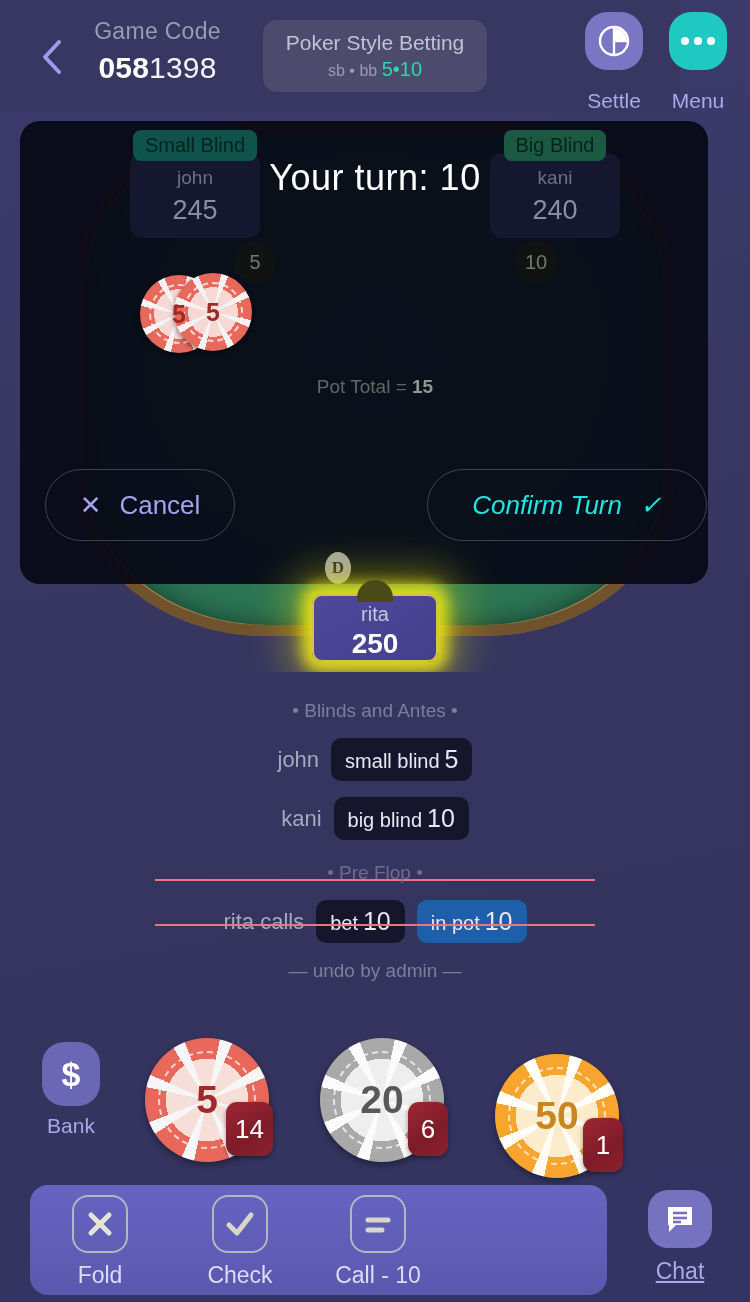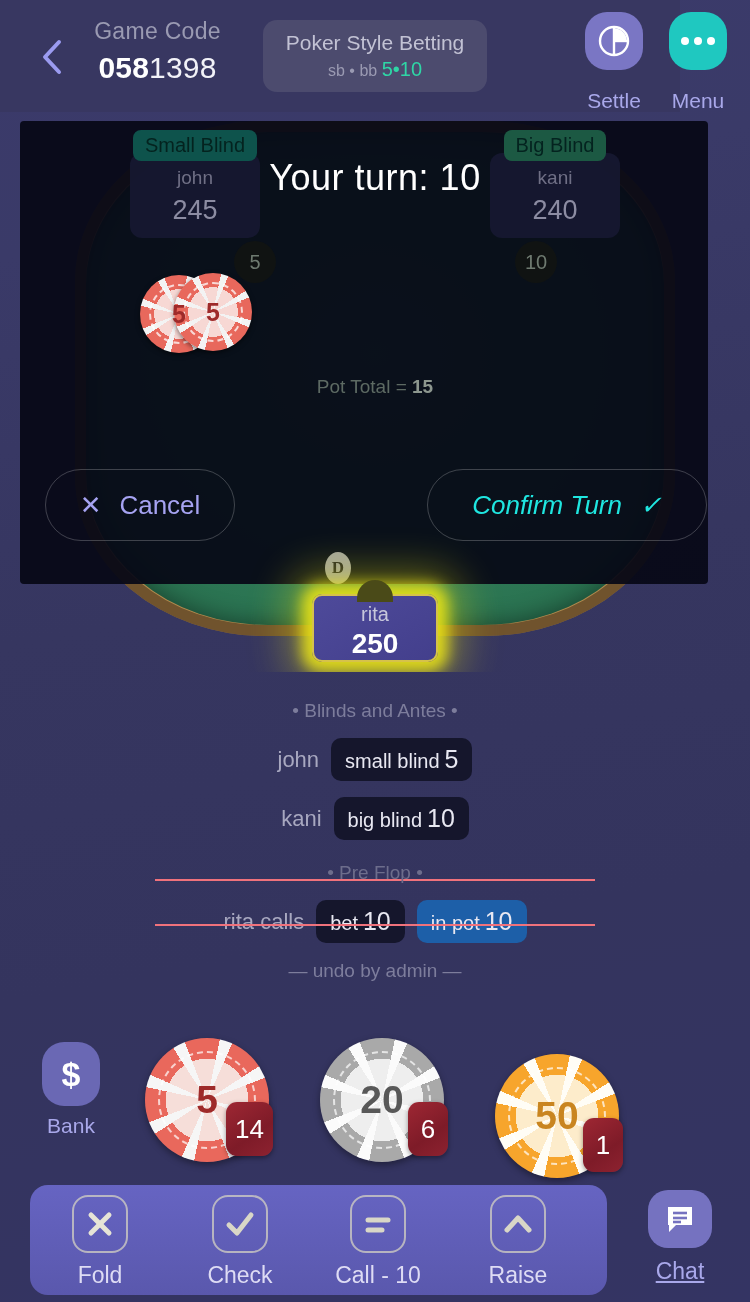--- a/index.html
+++ b/index.html
@@ -86,21 +86,21 @@
     position: absolute; left: 75px; top: 9px; width: 600px; height: 515px;
     border-radius: 190px/160px;
     border: 11px solid rgba(60,38,18,.55);
     pointer-events: none;
   }
 
   
   #table-overlay {
     position: absolute; left: 20px; top: 9px; width: 688px; height: 463px;
     background: rgba(6,8,22,.93);
-    border-radius: 4px;
+    border-radius: 20px;
   }
   #turn-title {
     position: absolute; left: 0; top: 36px; width: 710px; text-align: center;
     font-size: 36px; font-weight: 300; color: #fff; letter-spacing: .5px;
   }
   #pot-total {
     position: absolute; left: 0; top: 255px; width: 710px; text-align: center;
     font-size: 19px; color: #5d6a63;
   }
   #pot-total b { color: #8d978f; font-weight: 700; }
@@ -496,28 +496,20 @@
   <div id="act-call" class="act">
     <div class="ic-box">
       <svg width="32" height="26" viewBox="0 0 32 26">
         <line x1="6" y1="9" x2="26" y2="9" stroke="#d9d7c7" stroke-width="5" stroke-linecap="round"></line>
         <line x1="6" y1="19" x2="20" y2="19" stroke="#d9d7c7" stroke-width="5" stroke-linecap="round"></line>
       </svg>
     </div>
     <div class="lbl">Call - 10</div>
   </div>
 
-  <div id="act-raise" class="act">
-    <div class="ic-box">
-      <svg width="32" height="24" viewBox="0 0 32 24">
-        <polyline points="5,18 16,6 27,18" fill="none" stroke="#d9d7c7" stroke-width="5" stroke-linecap="round" stroke-linejoin="round"></polyline>
-      </svg>
-    </div>
-    <div class="lbl">Raise</div>
-  </div>
 </div>
 
 <div id="chat-btn">
   <div id="chat-icon">
     <svg width="34" height="34" viewBox="0 0 34 34">
       <path d="M5 5 H29 V23 H13 L6 30 V23 H5 Z" fill="#fff"></path>
       <line x1="10" y1="11" x2="24" y2="11" stroke="#7572c0" stroke-width="2.6"></line>
       <line x1="10" y1="16" x2="24" y2="16" stroke="#7572c0" stroke-width="2.6"></line>
       <line x1="10" y1="20" x2="18" y2="20" stroke="#7572c0" stroke-width="2.6"></line>
     </svg>

